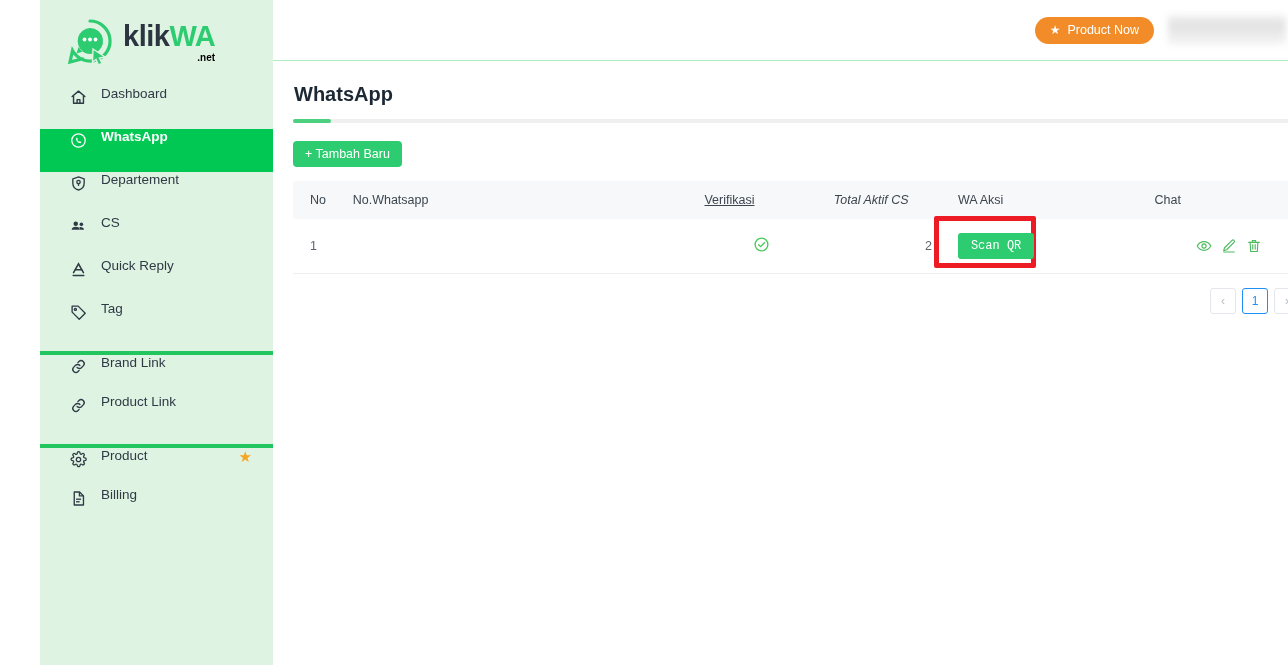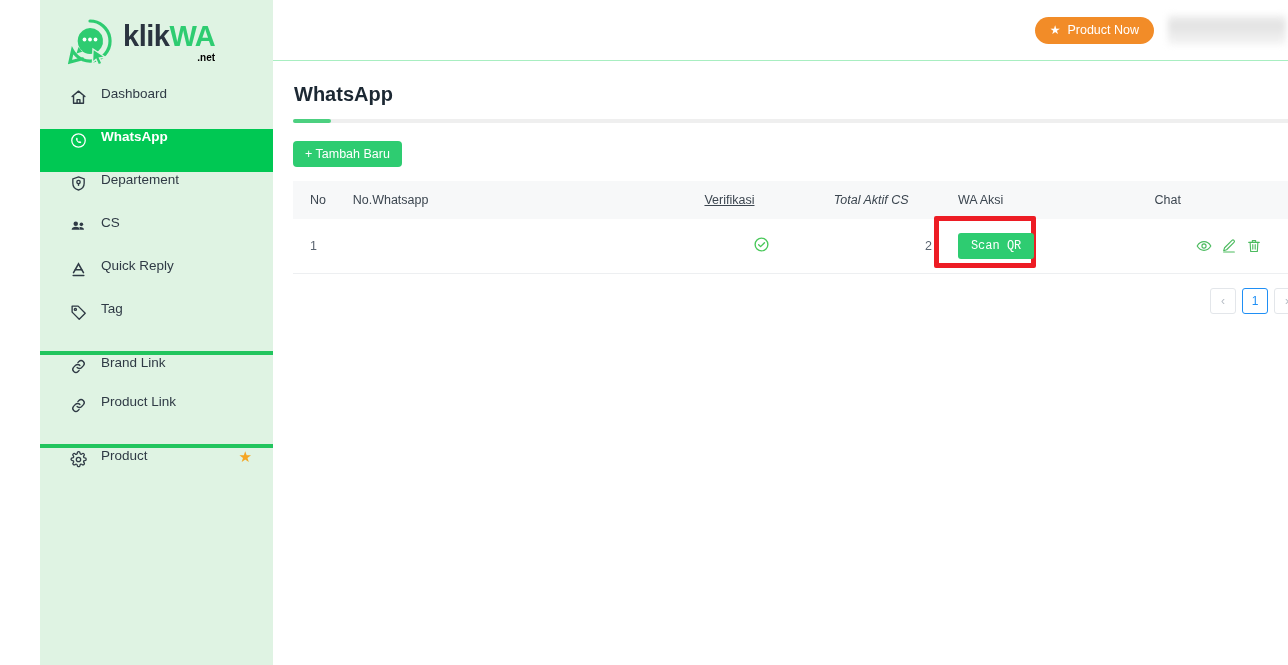--- a/index.html
+++ b/index.html
@@ -259,20 +259,31 @@
         <span class="ic">
           <svg width="17" height="17" viewBox="0 0 24 24" fill="none" stroke="currentColor" stroke-width="1.8">
               <circle cx="12" cy="12" r="3.1"></circle>
               <path d="M19.3 14.4a1.6 1.6 0 0 0 .3 1.8l.1.1a1.9 1.9 0 1 1-2.7 2.7l-.1-.1a1.6 1.6 0 0 0-1.8-.3 1.6 1.6 0 0 0-1 1.5v.2a1.9 1.9 0 1 1-3.8 0v-.1a1.6 1.6 0 0 0-1-1.5 1.6 1.6 0 0 0-1.8.3l-.1.1a1.9 1.9 0 1 1-2.7-2.7l.1-.1a1.6 1.6 0 0 0 .3-1.8 1.6 1.6 0 0 0-1.5-1h-.2a1.9 1.9 0 1 1 0-3.8h.1a1.6 1.6 0 0 0 1.5-1 1.6 1.6 0 0 0-.3-1.8l-.1-.1a1.9 1.9 0 1 1 2.7-2.7l.1.1a1.6 1.6 0 0 0 1.8.3h.1a1.6 1.6 0 0 0 1-1.5v-.2a1.9 1.9 0 1 1 3.8 0v.1a1.6 1.6 0 0 0 1 1.5 1.6 1.6 0 0 0 1.8-.3l.1-.1a1.9 1.9 0 1 1 2.7 2.7l-.1.1a1.6 1.6 0 0 0-.3 1.8v.1a1.6 1.6 0 0 0 1.5 1h.2a1.9 1.9 0 1 1 0 3.8h-.1a1.6 1.6 0 0 0-1.5 1z"></path>
             </svg>
         </span>
         <span>Product</span>
         <span class="star-badge">★</span>
       </div>
 
+      <div class="nav-item">
+        <span class="ic">
+          <svg width="17" height="17" viewBox="0 0 24 24" fill="none" stroke="currentColor" stroke-width="1.9" stroke-linejoin="round">
+              <path d="M6 2.8h7.5L19 8.3V21.2H6z"></path>
+              <path d="M13.3 3v5.4H18.8"></path>
+              <path d="M8.6 13h7"></path>
+              <path d="M8.6 16.6h5"></path>
+            </svg>
+        </span>
+        <span>Billing</span>
+      </div>
 
 
     </nav>
   </aside>
 
   <section class="main">
 
     <header class="topbar">
       <button class="upgrade-btn">
         <span class="star">★</span>

